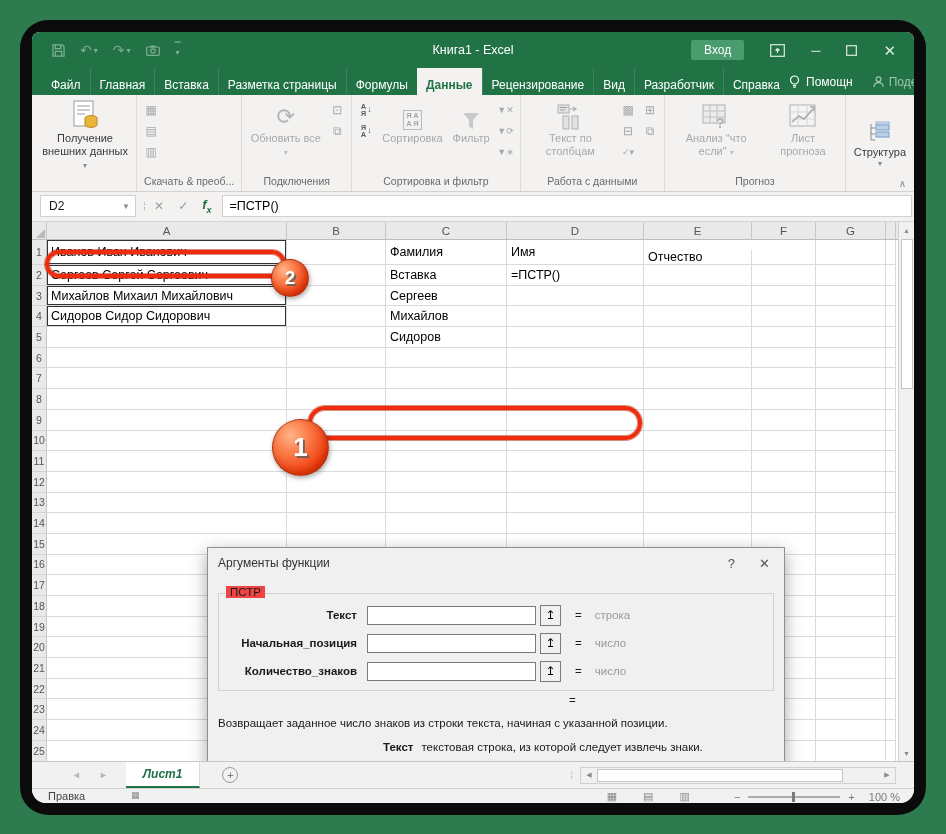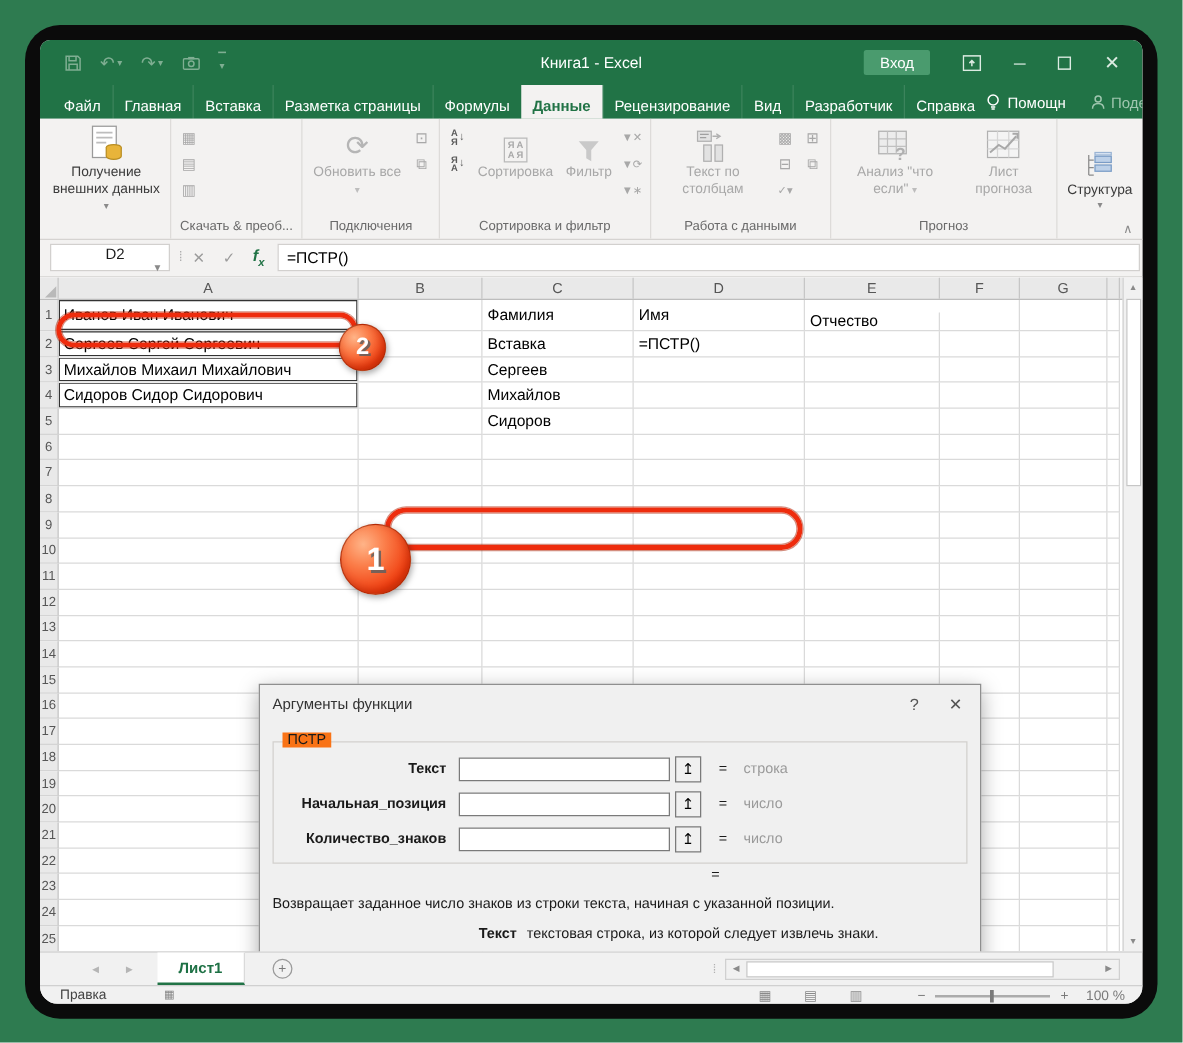--- a/index.html
+++ b/index.html
@@ -46,21 +46,21 @@
   .scol { display:flex; flex-direction:column; gap:2px; padding:2px 1px; }
   .sicon { width:20px; height:19px; display:flex; align-items:center; justify-content:center; font-size:12px; color:#a8a8a8; }
   .sicon.tiny { font-size:9px; }
   .azico { display:flex; align-items:center; font-size:7.5px; line-height:7px; color:#5c5c5c; font-weight:bold; }
   .azico .arr { font-size:9px; margin-left:1px; color:#5c5c5c; }
   .sorticon { border:1px solid #b9b9b9; font-size:7.5px; line-height:8px; padding:1px 2px; color:#a8a8a8; font-weight:bold; }
   .collapse-ribbon { position:absolute; right:8px; bottom:2px; color:#8a8a8a; font-size:10px; }
 
   
   .formulabar { flex:0 0 30px; background:#f3f2f1; display:flex; align-items:center; padding:3px 2px 4px 8px; border-bottom:1px solid #d5d3d1; }
-  .namebox { width:96px; height:22px; background:#fff; border:1px solid #d2d0ce; display:flex; align-items:center; padding-left:8px; font-size:12px; color:#1a1a1a;flex-direction:column; }
+  .namebox { width:96px; height:22px; background:#fff; border:1px solid #d2d0ce; display:flex; align-items:center; padding-left:8px; font-size:12px; color:#1a1a1a; }
   .namebox .nb-arrow { margin-left:auto; padding-right:5px; color:#8a8a8a; font-size:8px; }
   .fdots { color:#b0b0b0; padding:0 7px; font-size:11px; letter-spacing:-1px; }
   .fbtns { display:flex; align-items:center; gap:14px; padding:0 10px 0 2px; font-size:12px; color:#9b9b9b; }
   .fx { color:#217346; font-style:italic; font-weight:bold; font-size:13px; }
   .fformula { flex:1; height:22px; background:#fff; border:1px solid #d2d0ce; display:flex; align-items:center; padding-left:7px; font-size:12.5px; color:#000; }
 
   
   .gridwrap { flex:1; background:#fff; position:relative; overflow:hidden; display:flex; flex-direction:column; }
   .colheaders { flex:0 0 18px; display:flex; background:#e9e9e9; border-bottom:1px solid #bdbdbd; }
   .corner { width:15px; flex:0 0 15px; border-right:1px solid #c6c6c6; position:relative; background:#e9e9e9; }
@@ -72,21 +72,21 @@
   .cell { border-right:1px solid #dadada; border-bottom:1px solid #dadada; font-size:12.5px; color:#000; display:flex; align-items:center; padding:0 4px; white-space:nowrap; overflow:hidden; }
   .cell.bordered { box-shadow: inset 0 0 0 1px #333; }
   .vscroll { position:absolute; right:0; top:0; bottom:0; width:16px; background:#f1f1f1; border-left:1px solid #d0d0d0; display:flex; flex-direction:column; align-items:center; }
   .vs-arrow { height:16px; display:flex; align-items:center; justify-content:center; font-size:7px; color:#8a8a8a; width:100%; }
   .vs-thumb { width:12px; height:150px; background:#fff; border:1px solid #c6c6c6; margin-top:1px; }
   .vs-down { margin-top:auto; }
 
   
   .sheetbar { flex:0 0 27px; background:#f1f1f1; border-top:1px solid #c6c6c6; display:flex; align-items:stretch; font-size:12px; }
   .nav-arrows { display:flex; align-items:center; gap:18px; padding:0 18px 0 40px; color:#b5b5b5; font-size:9px; }
-  .sheettab { background:#fff; color:#1e7145; font-weight:bold; display:flex; align-items:center; padding:0 17px; border-right:1px solid #dadada; border-bottom:2px solid #217346; }
+  .sheettab { background:#fff; color:#1e7145; font-weight:bold; display:flex; align-items:center; padding:0 17px; border-right:1px solid #dadada; border-bottom:2px solid #217346;font-style:italic; }
   .addsheet { display:flex; align-items:center; margin-left:22px; }
   .addsheet .plus-circle { width:16px; height:16px; border:1px solid #9a9a9a; border-radius:50%; color:#7a7a7a; font-size:11px; display:flex; align-items:center; justify-content:center; }
   .hscroll-zone { margin-left:auto; display:flex; align-items:center; gap:8px; padding-right:18px; }
   .hdots { color:#b0b0b0; font-size:10px; letter-spacing:-1px; }
   .hscroll { width:316px; height:17px; background:#f1f1f1; border:1px solid #d0d0d0; display:flex; align-items:center; }
   .hs-arrow { width:16px; text-align:center; font-size:7px; color:#8a8a8a; }
   .hs-thumb { width:246px; height:13px; background:#fff; border:1px solid #c6c6c6; }
 
   
   .statusbar { flex:0 0 15px; background:#f1f1f1; border-top:1px solid #d0d0d0; display:flex; align-items:flex-start; font-size:11px; color:#444; overflow:hidden; padding:1px 14px 0 16px; }
@@ -96,21 +96,21 @@
   .zoomctl { display:flex; align-items:center; gap:8px; }
   .zoomtrack { width:92px; height:2px; background:#ababab; position:relative; }
   .zoomknob { position:absolute; left:44px; top:-4px; width:3px; height:10px; background:#7a7a7a; }
 
   
   .dialog { position:absolute; left:175px; top:325px; width:578px; height:284px; background:#f0f0f0;
             border:1px solid #8f8f8f; box-shadow:0 5px 16px rgba(0,0,0,0.35); z-index:5; font-size:11.5px; color:#1a1a1a; }
   .dlg-title { height:30px; display:flex; align-items:center; padding:0 10px; font-size:12px; color:#333; }
   .dlg-ctl { margin-left:auto; display:flex; gap:24px; color:#555; font-size:13px; padding-right:4px; }
   .dlg-group { position:relative; margin:15px 10px 0; border:1px solid #d2d0cd; padding:10px 8px 2px; }
-  .dlg-legend { position:absolute; top:-8px; left:7px; background:#f97316; padding:0 4px; font-size:11.5px; }
+  .dlg-legend { position:absolute; top:-8px; left:7px; background:#ef4444; padding:0 4px; font-size:11.5px; }
   .arg-row { display:flex; align-items:center; height:22px; margin-bottom:6px; }
   .arg-label { width:140px; text-align:right; font-weight:bold; padding-right:10px; white-space:nowrap; }
   .arg-input { width:169px; height:19px; background:#fff; border:1px solid #7a7a7a; }
   .arg-collapse { width:21px; height:21px; border:1px solid #7a7a7a; background:#f0f0f0; margin-left:4px;
                   display:flex; align-items:center; justify-content:center; font-size:12px; color:#000; }
   .arg-eq { margin-left:14px; }
   .arg-type { margin-left:13px; color:#9a9a9a; }
   .dlg-eqline { padding-left:361px; margin-top:3px; }
   .dlg-desc { margin:11px 10px 0; }
   .dlg-arghelp { margin:12px 10px 0; padding-left:165px; text-indent:-0px; }

